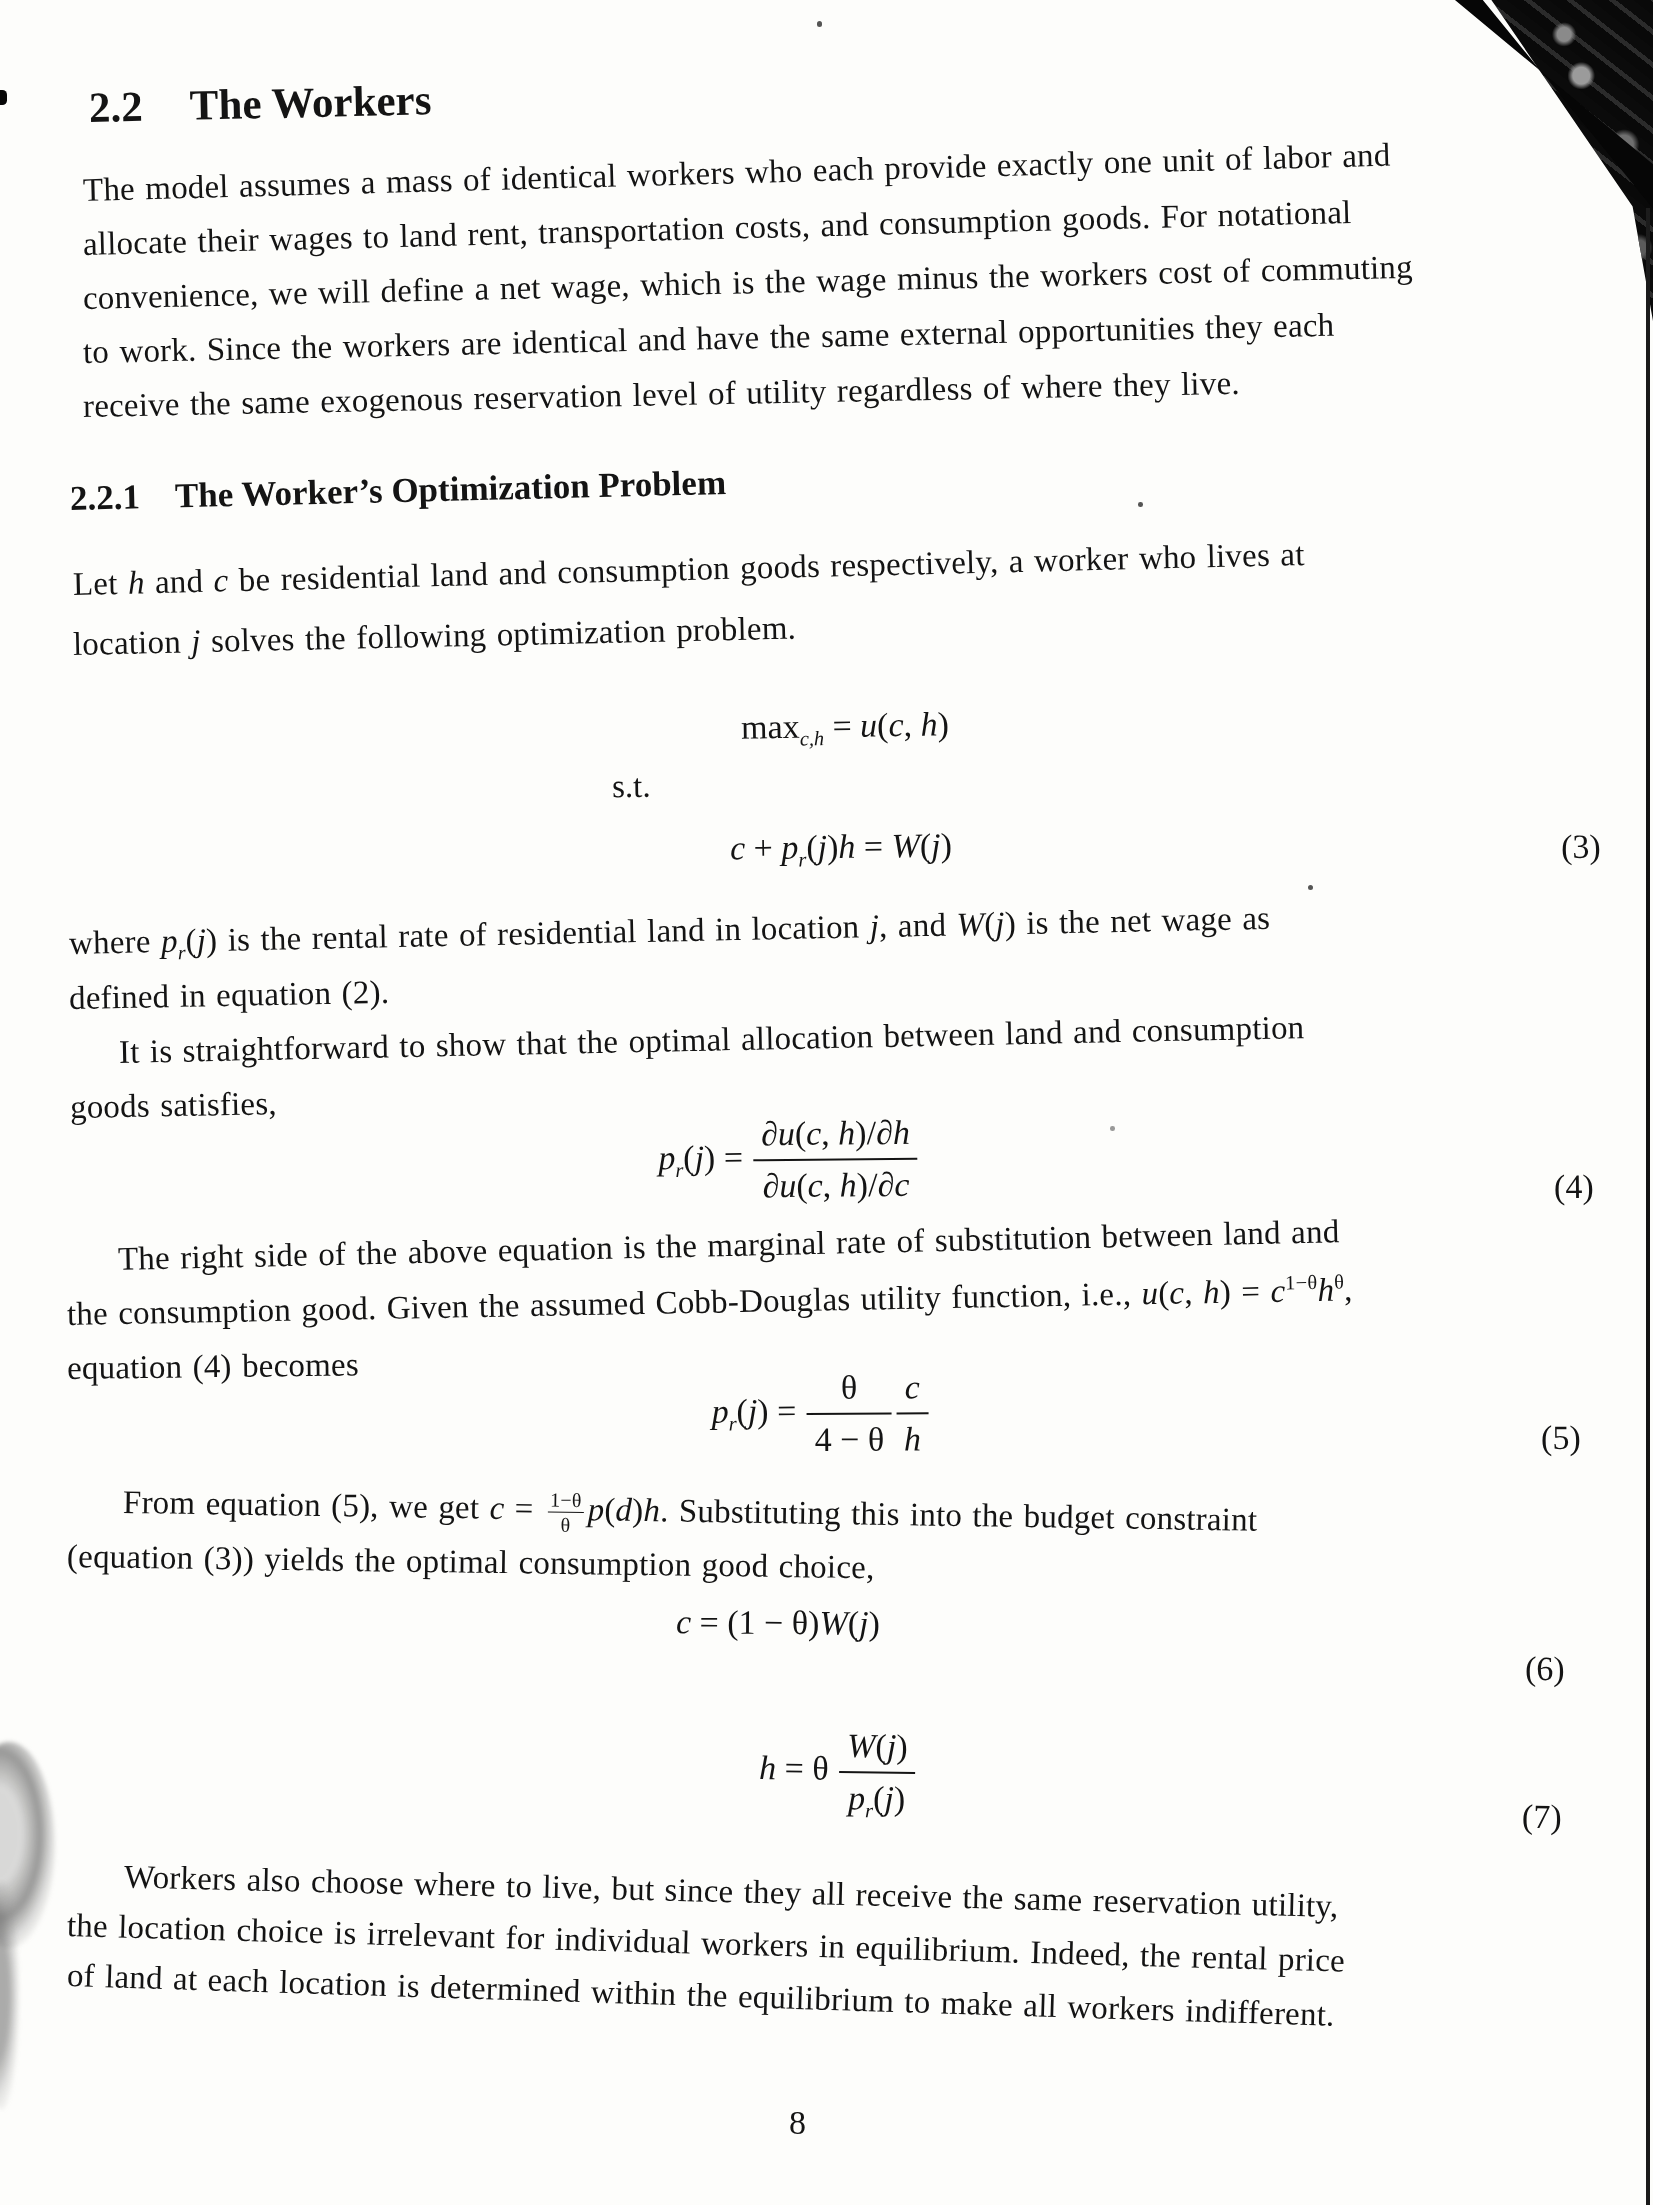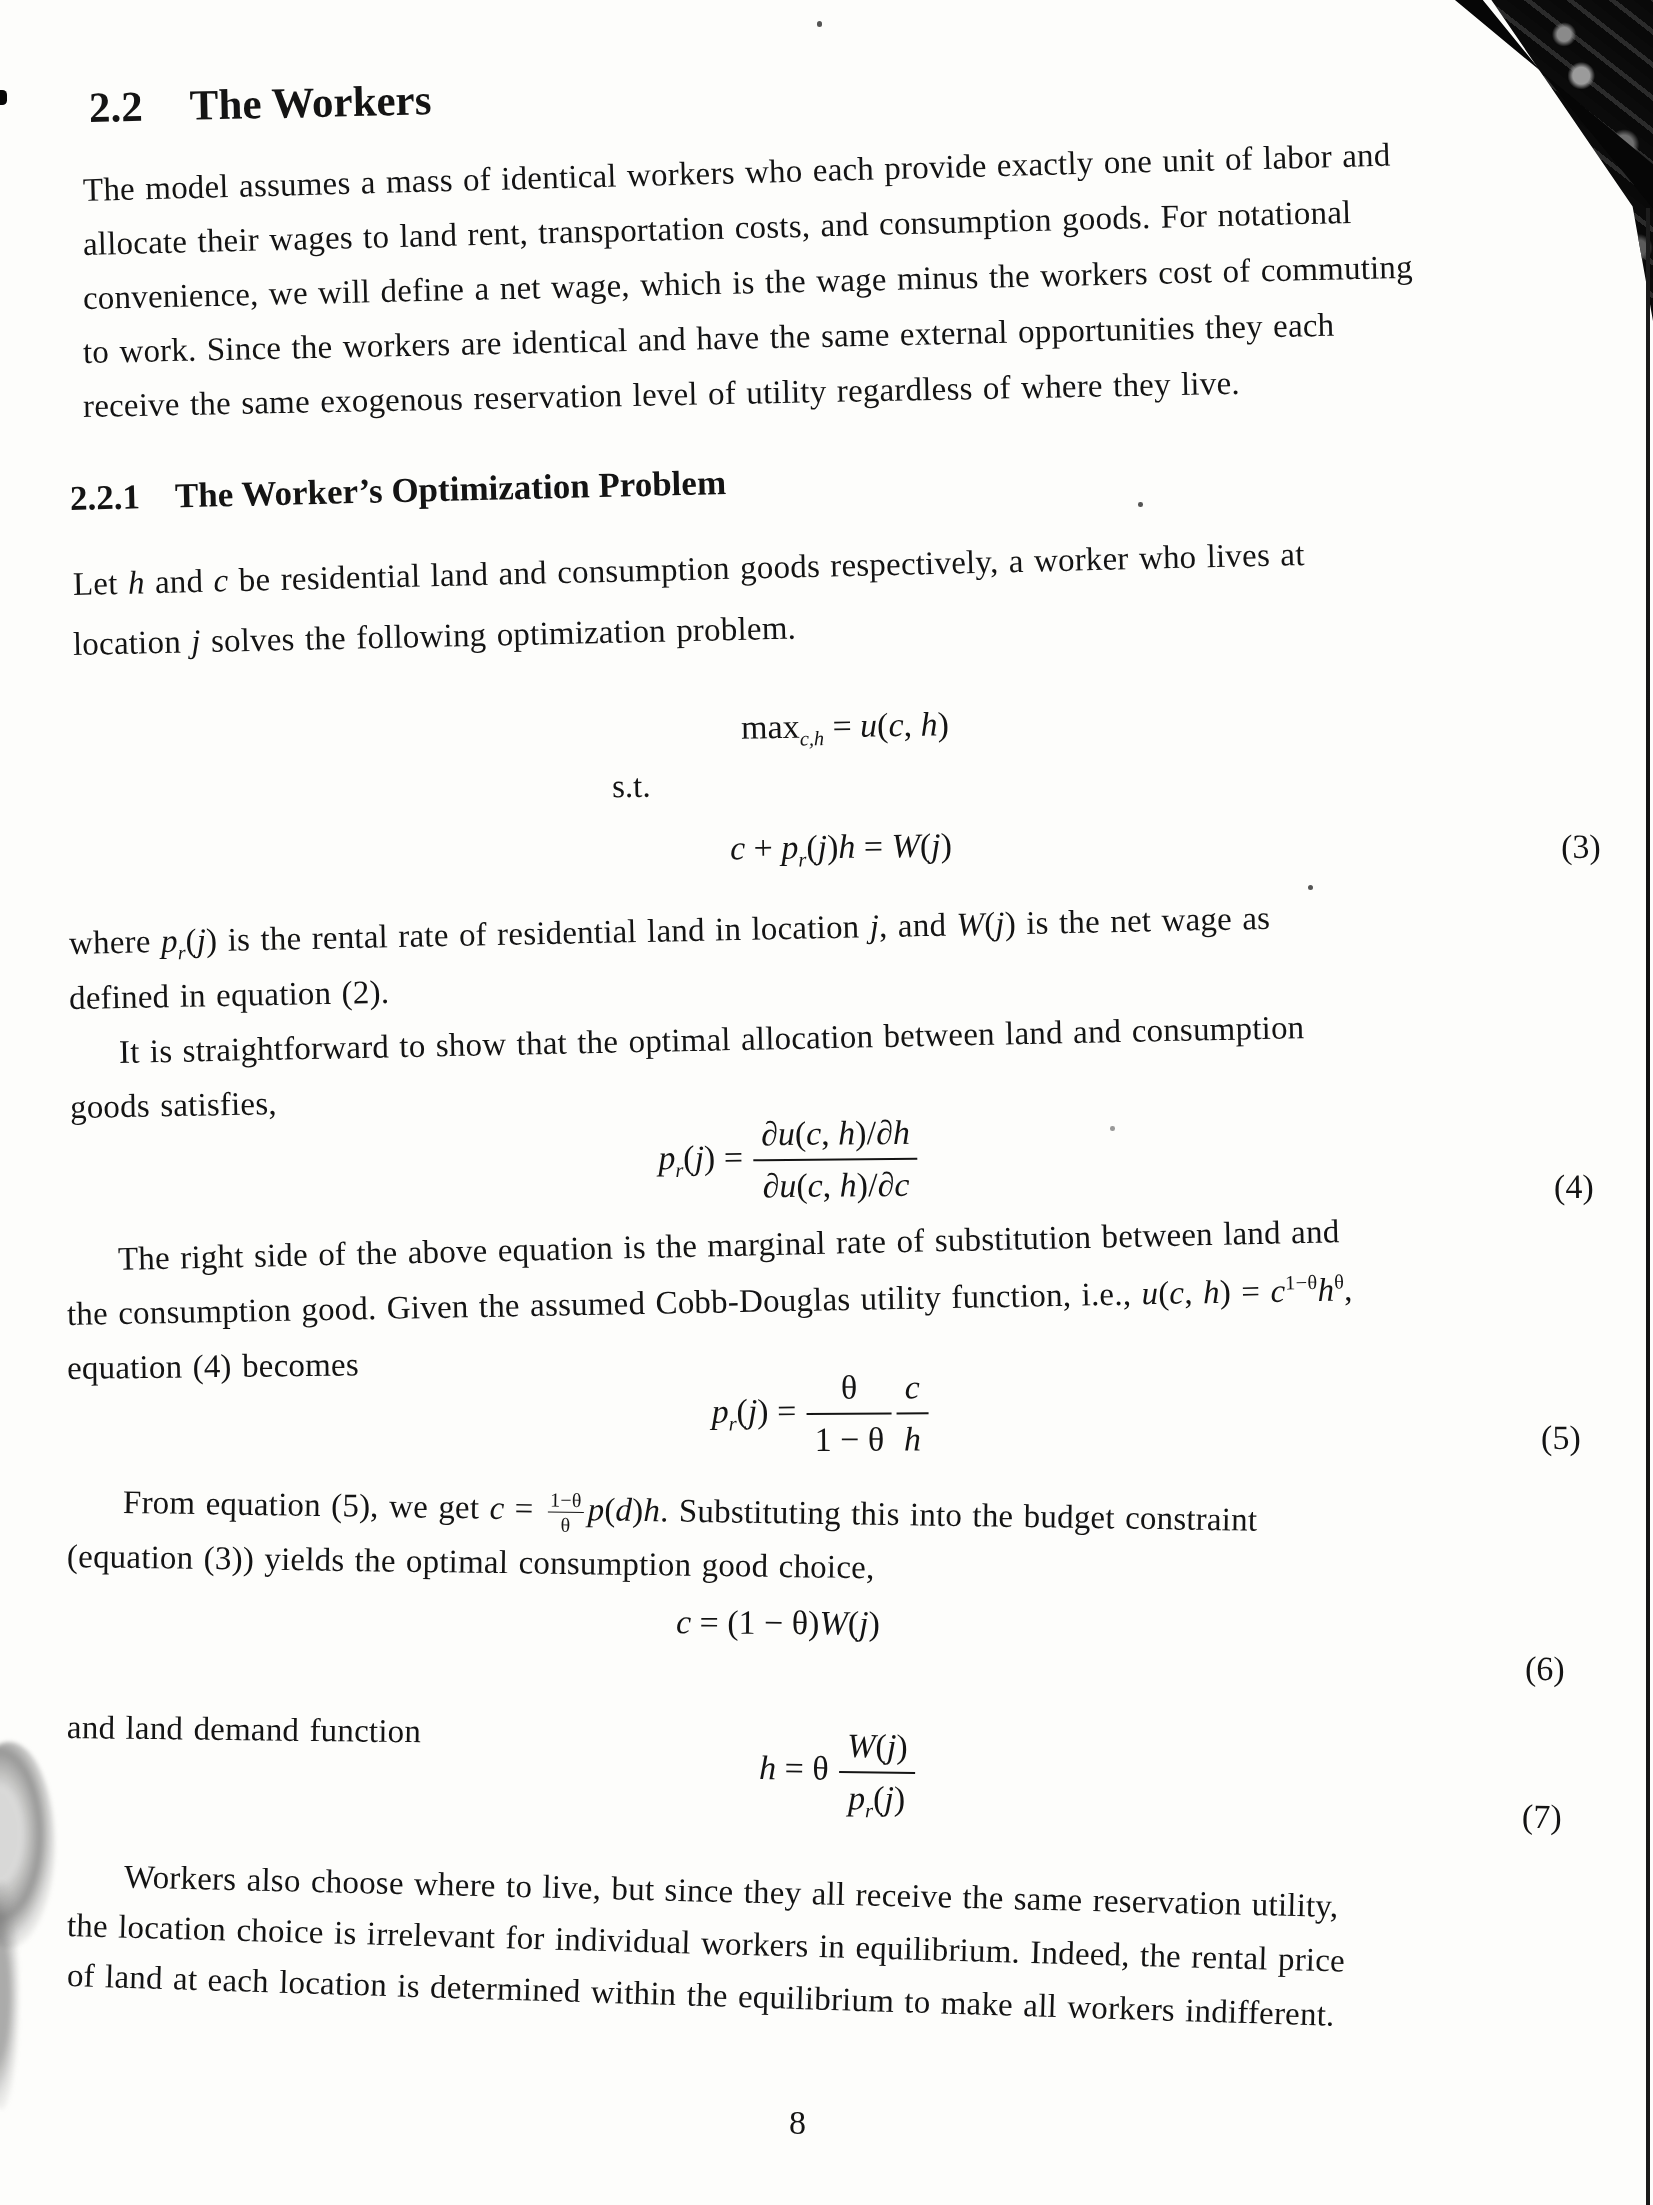--- a/index.html
+++ b/index.html
@@ -113,37 +113,34 @@
   </div>
   <div class="eqnum" style="left:1554px;top:1168px;--r:-0.5deg">(4)</div>
 
   <div class="para" style="left:67px;top:1233px;--lh:54px">
     <div class="line" style="--r:-1.3deg;padding-left:51px">The right side of the above equation is the marginal rate of substitution between land and</div>
     <div class="line" style="--r:-1.1deg">the consumption good. Given the assumed Cobb-Douglas utility function, i.e., <i>u</i>(<i>c</i>, <i>h</i>) = <i>c</i><sup>1−θ</sup><i>h</i><sup>θ</sup>,</div>
     <div class="line" style="--r:-0.7deg">equation (4) becomes</div>
   </div>
 
   <div class="eq" style="left:820px;top:1369px;--r:-0.4deg">
-    <span><i>p</i><sub><i>r</i></sub>(<i>j</i>) =</span><span class="frac"><span class="num">θ</span><span class="den">1 − θ</span></span><span class="frac tight"><span class="num"><i>c</i></span><span class="den"><i>h</i></span></span>
+    <span><i>p</i><sub><i>r</i></sub>(<i>j</i>) =</span><span class="frac"><span class="num">θ</span><span class="den">4 − θ</span></span><span class="frac tight"><span class="num"><i>c</i></span><span class="den"><i>h</i></span></span>
   </div>
   <div class="eqnum" style="left:1541px;top:1419px;--r:-0.3deg">(5)</div>
 
   <div class="para" style="left:67px;top:1474px;--lh:55px">
     <div class="line" style="--r:0.9deg;padding-left:56px"><span>From equation (5), we get <i>c</i> = </span><span class="sfrac"><span class="num">1−θ</span><span class="den">θ</span></span><span><i>p</i>(<i>d</i>)<i>h</i>. Substituting this into the budget constraint</span></div>
     <div class="line" style="--r:0.8deg">(equation (3)) yields the optimal consumption good choice,</div>
   </div>
 
   <div class="eq" style="left:778px;top:1604px;--r:0.4deg">
     <span><i>c</i> = (1 − θ)<i>W</i>(<i>j</i>)</span>
   </div>
   <div class="eqnum" style="left:1525px;top:1650px;--r:0.5deg">(6)</div>
 
-  <div class="para" style="left:67px;top:1704px;--lh:46px">
-    <div class="line" style="--r:0.7deg">and land demand function</div>
-  </div>
 
   <div class="eq" style="left:837px;top:1727px;--r:0.7deg">
     <span><i>h</i> = θ</span><span class="frac"><span class="num"><i>W</i>(<i>j</i>)</span><span class="den"><i>p</i><sub><i>r</i></sub>(<i>j</i>)</span></span>
   </div>
   <div class="eqnum" style="left:1522px;top:1798px;--r:0.8deg">(7)</div>
 
   <div class="para" style="left:67px;top:1850px;--lh:50px">
     <div class="line" style="--r:1.4deg;padding-left:57px">Workers also choose where to live, but since they all receive the same reservation utility,</div>
     <div class="line" style="--r:1.6deg">the location choice is irrelevant for individual workers in equilibrium. Indeed, the rental price</div>
     <div class="line" style="--r:1.8deg">of land at each location is determined within the equilibrium to make all workers indifferent.</div>

